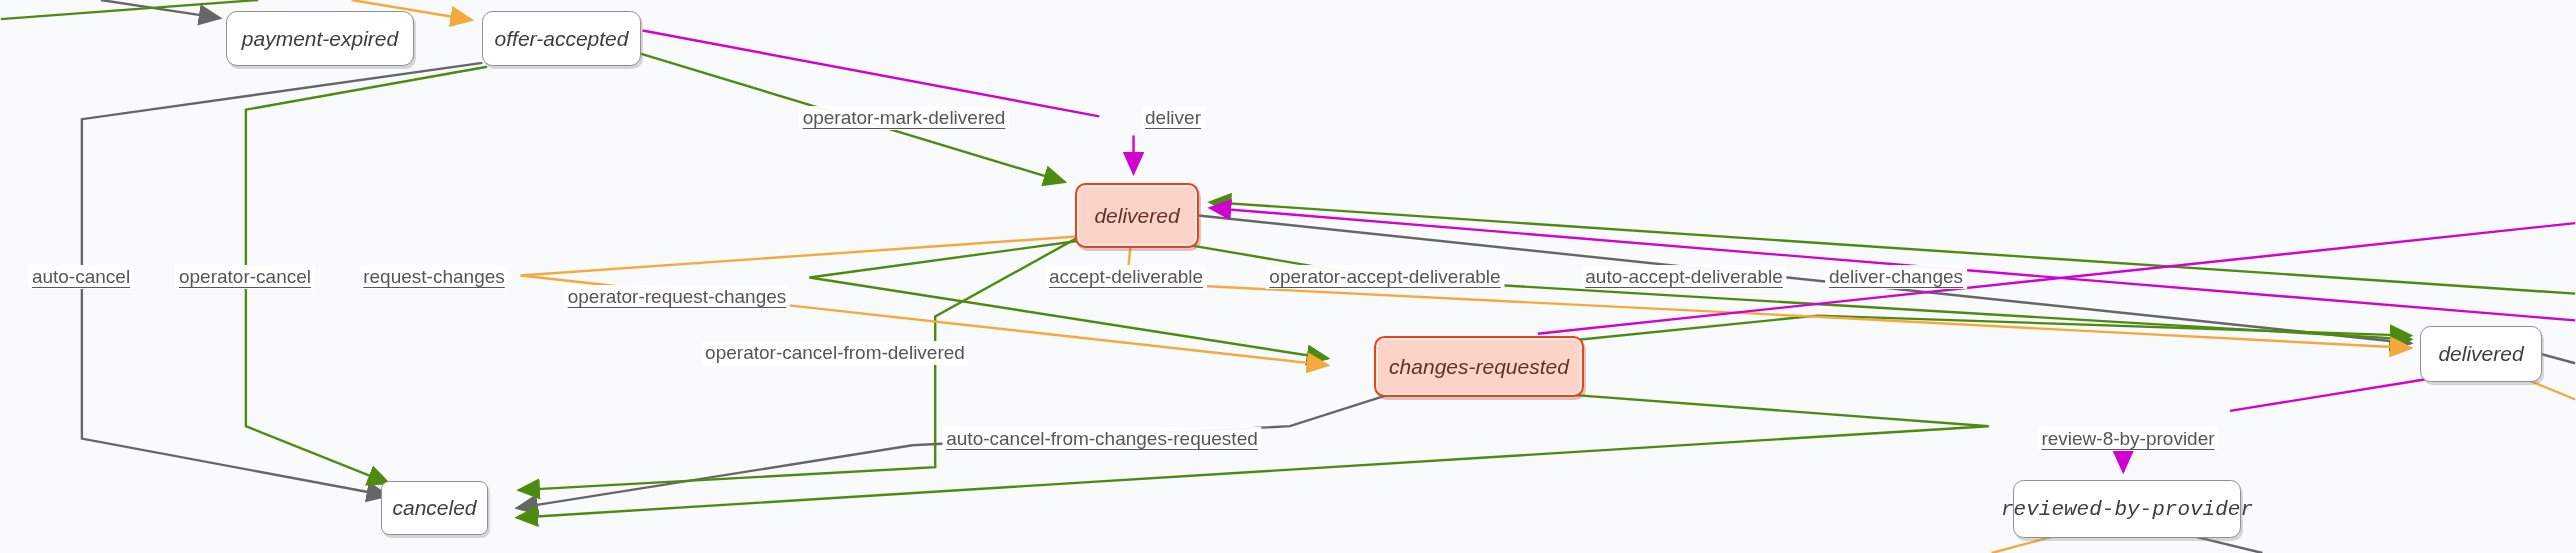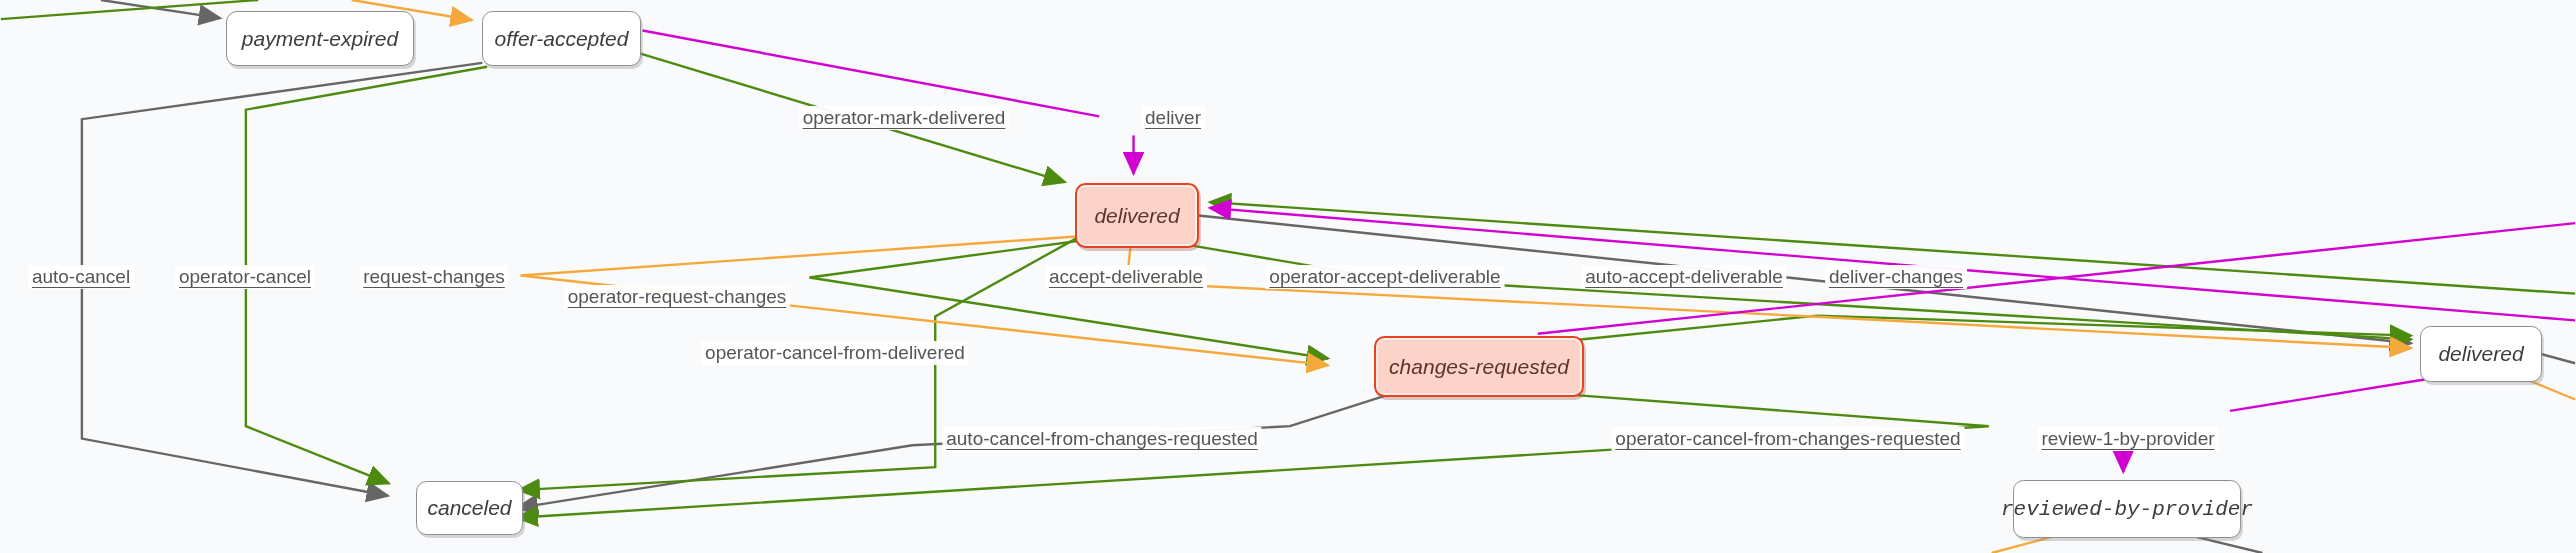--- a/index.html
+++ b/index.html
@@ -89,25 +89,24 @@
   <div class="elabel" style="left:81px;top:277px;">auto-cancel</div>
   <div class="elabel" style="left:245px;top:277px;">operator-cancel</div>
   <div class="elabel" style="left:434px;top:277px;">request-changes</div>
   <div class="elabel" style="left:677px;top:277px;margin-top:20px;">operator-request-changes</div>
   <div class="elabel" style="left:1126px;top:277px;">accept-deliverable</div>
   <div class="elabel" style="left:1385px;top:277px;">operator-accept-deliverable</div>
   <div class="elabel" style="left:1684px;top:277px;">auto-accept-deliverable</div>
   <div class="elabel" style="left:1896px;top:277px;">deliver-changes</div>
   <div class="elabel" style="left:1102px;top:439px;">auto-cancel-from-changes-requested</div>
   <div class="elabel nounderline" style="left:835px;top:353px;">operator-cancel-from-delivered</div>
-  <div class="elabel" style="left:1788px;top:439px;">operator-cancel-from-changes-requested</div>
-  <div class="elabel" style="left:2128px;top:439px;">review-1-by-provider</div>
+  <div class="elabel" style="left:2128px;top:439px;">review-8-by-provider</div>
 
   <div class="node" style="left:226px;top:11.4px;width:186px;height:53px;border-radius:11px;">payment-expired</div>
   <div class="node" style="left:482px;top:11.4px;width:157px;height:53px;">offer-accepted</div>
   <div class="node hl" style="left:1075px;top:183px;width:120px;height:61px;">delivered</div>
   <div class="node hl" style="left:1374px;top:336px;width:206px;height:57px;">changes-requested</div>
-  <div class="node" style="left:416px;top:481px;width:105px;height:52px;">canceled</div>
+  <div class="node" style="left:381px;top:481px;width:105px;height:52px;border-radius:8px;">canceled</div>
   <div class="node" style="left:2420px;top:326px;width:120px;height:54px;">delivered</div>
   <div class="node" style="left:2013px;top:480px;width:226px;height:56px;font-family:Liberation Mono, monospace;">reviewed-by-provider</div>
 
 </div>
 
 
 </body></html>

